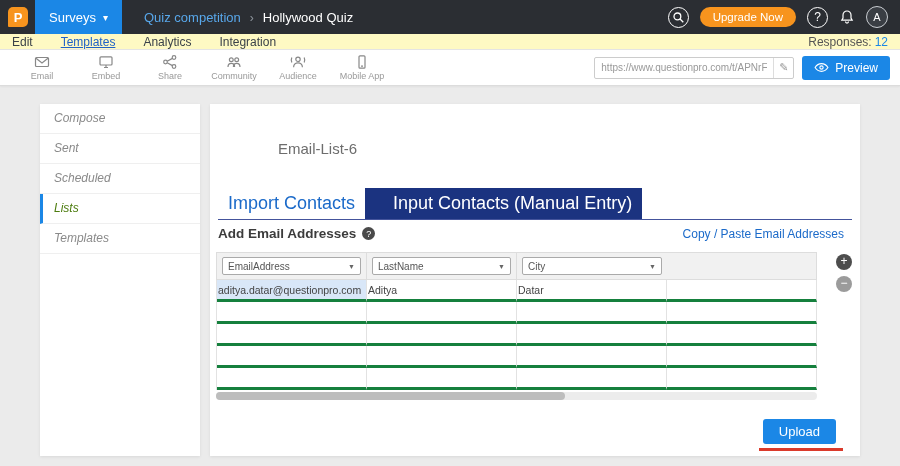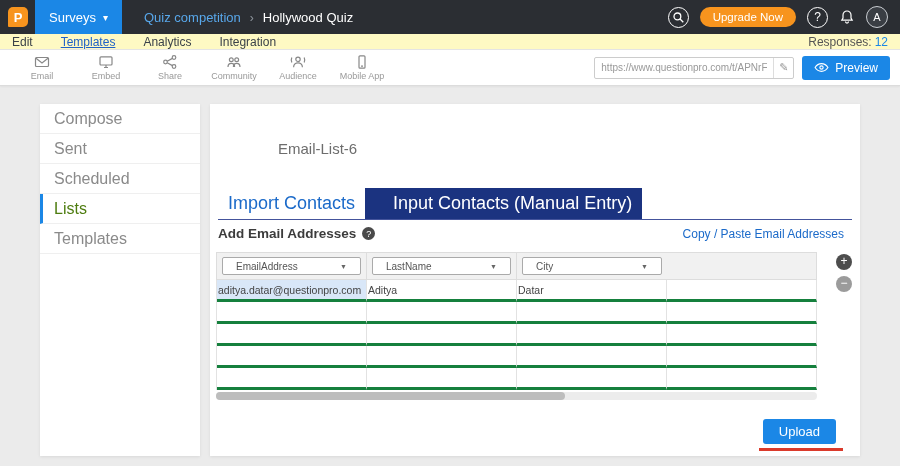--- a/index.html
+++ b/index.html
@@ -43,22 +43,22 @@
                padding:0 6px; font-family:"Liberation Sans", sans-serif; }
   .url-edit { width:20px; height:100%; border-left:1px solid #ddd; display:flex; align-items:center;
               justify-content:center; color:#999; font-size:11px; cursor:pointer; }
   .preview-btn { background:#1b87e6; color:#fff; border-radius:3px; height:24px; display:flex; align-items:center;
                  gap:6px; padding:0 12px; font-size:12px; cursor:pointer; }
 
   
   .main { position:relative; height:370px; }
   .sidebar { position:absolute; left:40px; top:18px; width:160px; bottom:0; background:#fff;
              box-shadow:0 1px 3px rgba(0,0,0,.08); }
-  .side-item { height:30px; line-height:29px; padding-left:14px; font-size:16px; color:#8a8a8a;
-               border-bottom:1px solid #efefef; cursor:pointer; }
+  .side-item { height:30px; line-height:29px; padding-left:14px; font-size:12px; color:#8a8a8a;
+               border-bottom:1px solid #efefef; cursor:pointer;font-style:italic; }
   .side-item.active { border-left:3px solid #1b87e6; padding-left:11px; color:#4d7c0f; }
 
   .card { position:absolute; left:210px; right:40px; top:18px; bottom:0; background:#fff;
           box-shadow:0 1px 3px rgba(0,0,0,.08); }
   .card-title { position:absolute; top:36px; left:68px; font-size:15px; color:#6d6d6d; }
   .tabs { position:absolute; top:84px; left:8px; right:8px; border-bottom:1px solid #44549c;
           display:flex; align-items:flex-end; }
   .tab { font-size:18px; padding:5px 10px; cursor:pointer; }
   .tab.import { color:#1b6ac9; }
   .tab.active { background:#1b3380; color:#fff;padding-left:28px; }
@@ -66,21 +66,21 @@
   .section-title { font-size:13.5px; color:#3c3c3c; font-weight:bold; }
   .help-dot { width:13px; height:13px; background:#4a4a4a; color:#fff; border-radius:50%; font-size:9px;
               display:inline-flex; align-items:center; justify-content:center; margin-left:6px; cursor:pointer; }
   .copy-link { margin-left:auto; font-size:12px; color:#1b6ac9; cursor:pointer; }
 
   .table-wrap { position:absolute; top:148px; left:6px; width:601px; }
   .thead { display:flex; background:#f1f1f1; border:1px solid #ddd; }
   .th { width:150px; height:26px; display:flex; align-items:center; padding:0 5px; border-right:1px solid #ddd; }
   .th:last-child { border-right:0; }
   .hselect { flex:1; height:18px; background:#fff; border:1px solid #aaa; border-radius:2px; display:flex;
-             align-items:center; justify-content:space-between; padding:0 13px; font-size:10px; color:#555; cursor:pointer; }
+             align-items:center; justify-content:space-between; padding:0 5px; font-size:10px; color:#555; cursor:pointer; }
   .hcaret { font-size:7px; color:#666; margin-left:4px; }
   .trow { display:flex; border-left:1px solid #e2e2e2; }
   .cell { width:178px; height:22px; border-right:1px solid #e2e2e2; border-bottom:3px solid #15803d;
           font-size:10.5px; color:#444; line-height:21px; padding:0 1px; overflow:hidden; white-space:nowrap; cursor:text; }
   .cell.hl { background:#d9e7f8; }
   .hscroll { margin-top:2px; height:8px; background:#ececec; border-radius:4px; }
   .hthumb { width:58%; height:8px; background:#bdbdbd; border-radius:4px; cursor:pointer; }
 
   .round-btn { position:absolute; width:16px; height:16px; border-radius:50%; color:#fff; font-size:12px;
                line-height:15px; text-align:center; cursor:pointer; }

